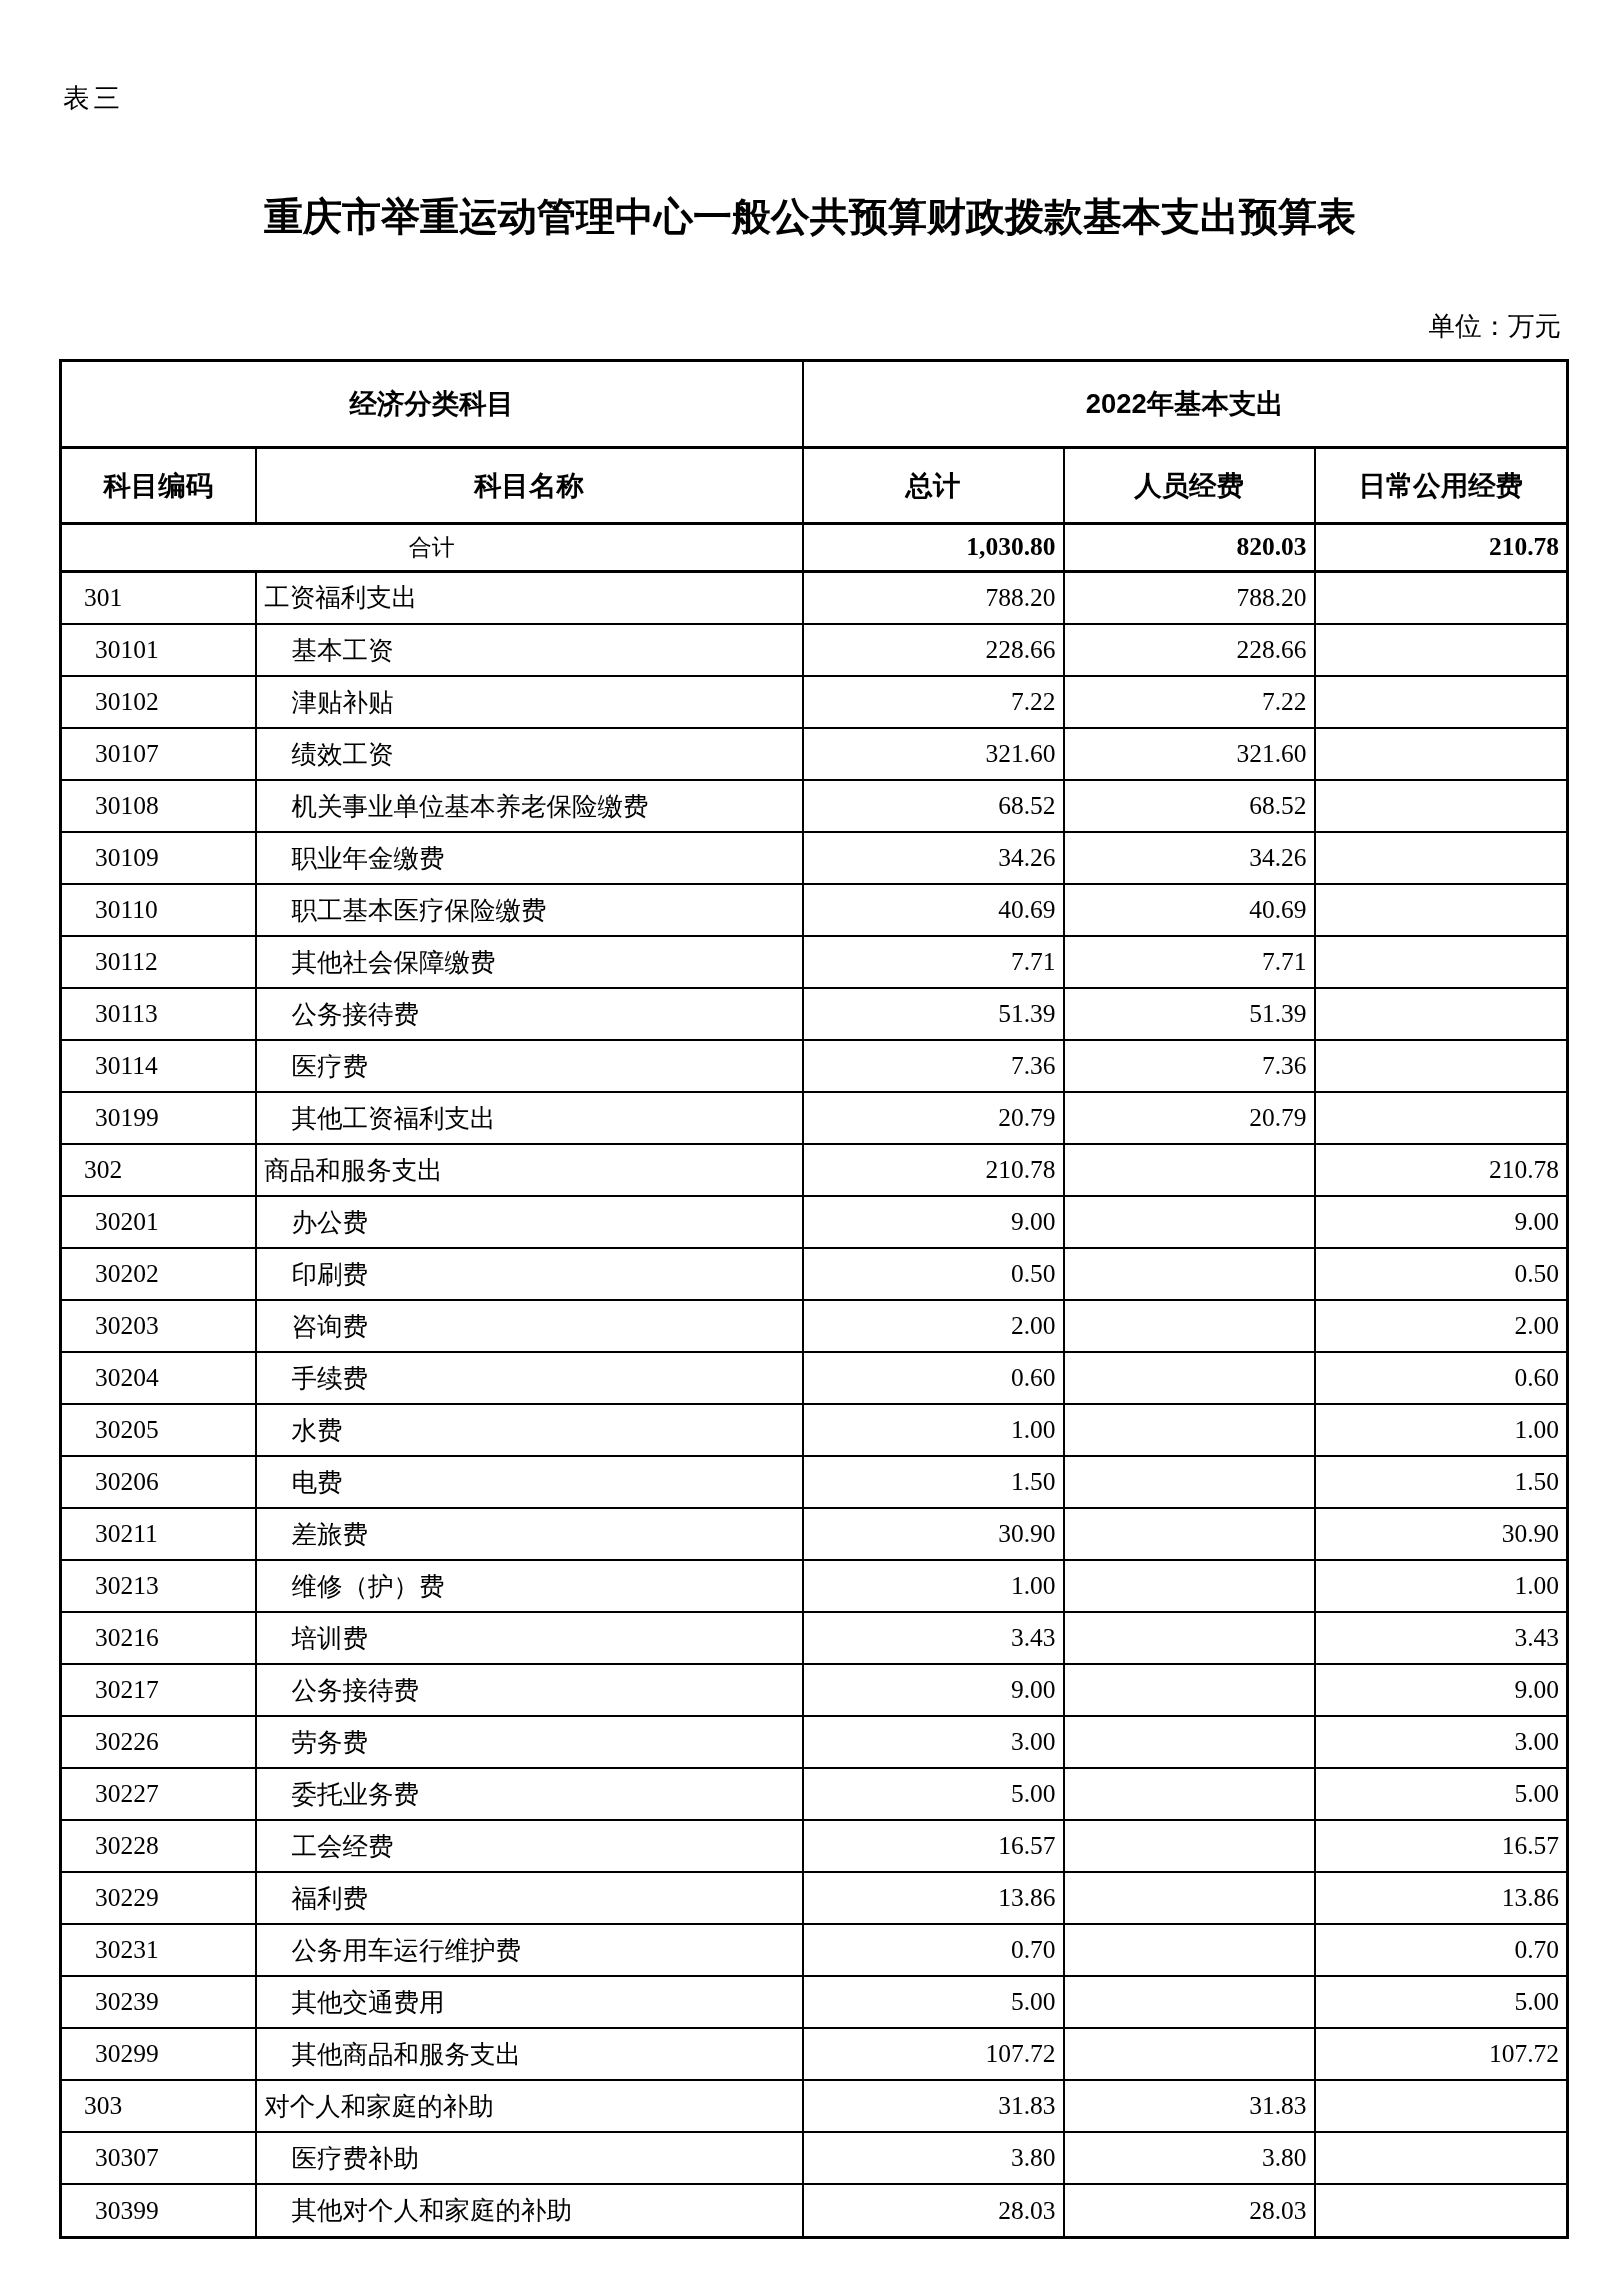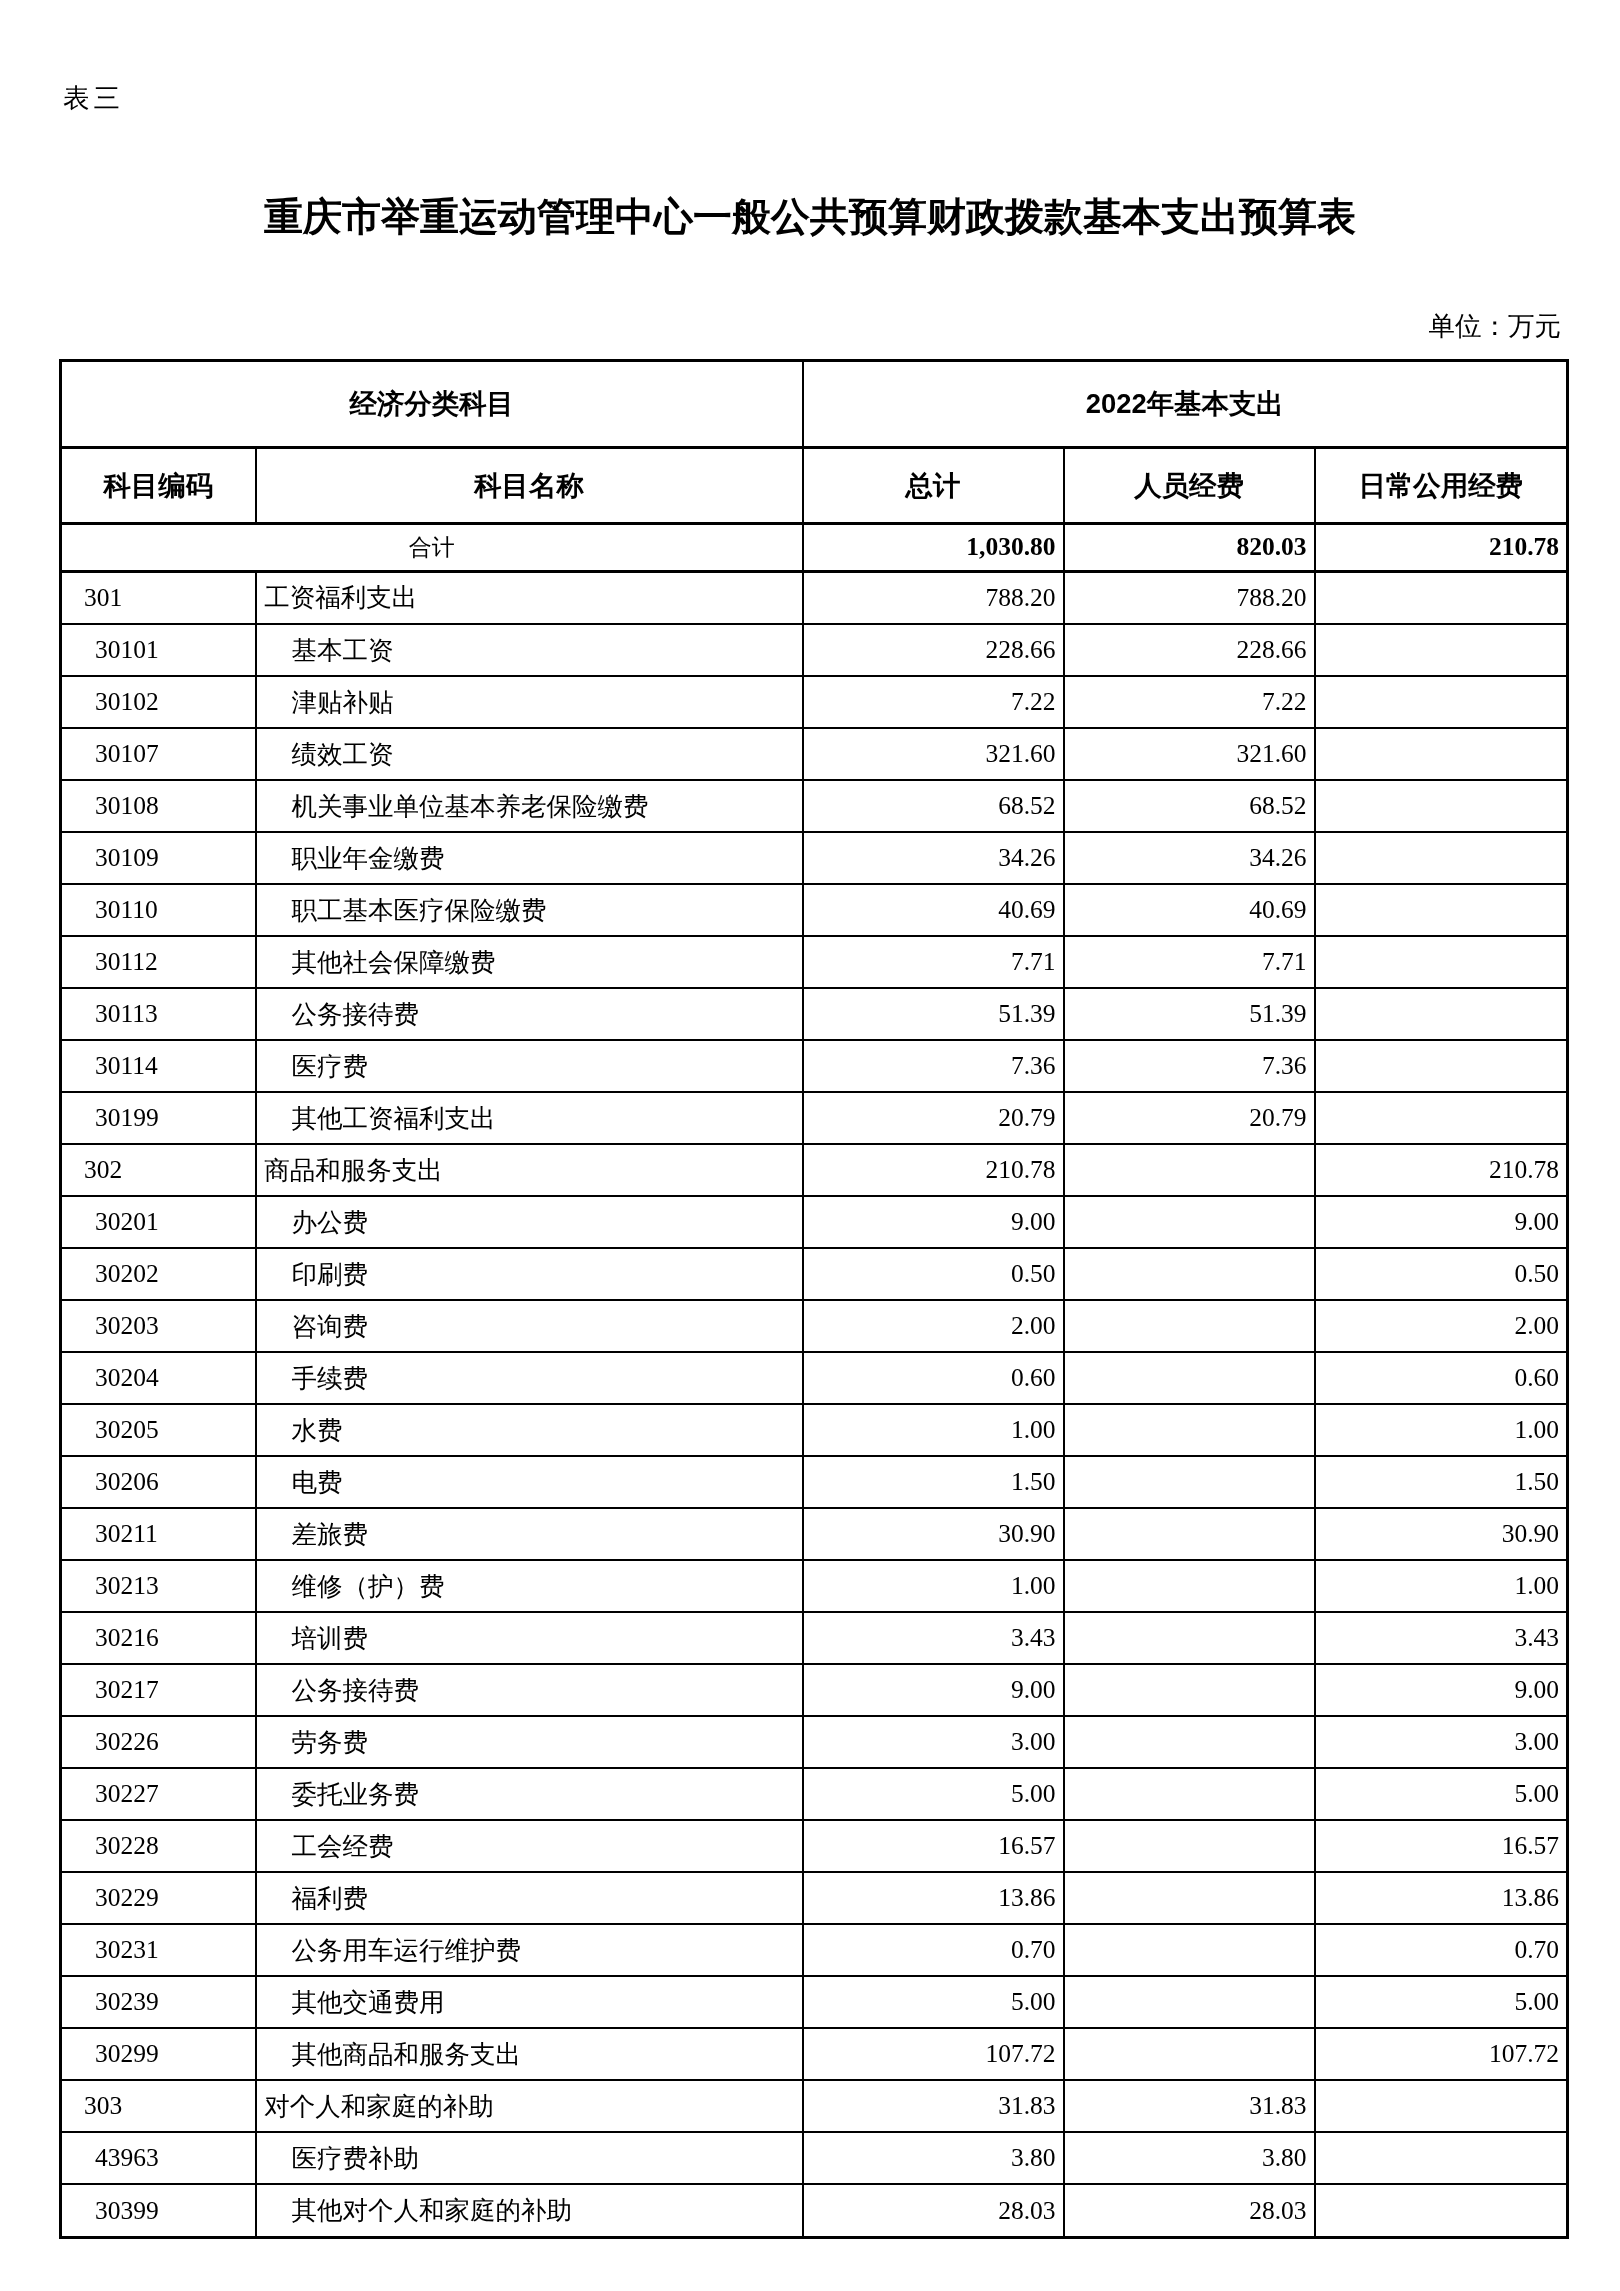--- a/index.html
+++ b/index.html
@@ -300,21 +300,21 @@
       <td class="num">107.72</td>
     </tr>
         <tr>
       <td class="code">303</td>
       <td class="name">对个人和家庭的补助</td>
       <td class="num">31.83</td>
       <td class="num">31.83</td>
       <td class="num"></td>
     </tr>
         <tr class="lv1">
-      <td class="code">43963</td>
+      <td class="code">30307</td>
       <td class="name">医疗费补助</td>
       <td class="num">3.80</td>
       <td class="num">3.80</td>
       <td class="num"></td>
     </tr>
         <tr class="lv1">
       <td class="code">30399</td>
       <td class="name">其他对个人和家庭的补助</td>
       <td class="num">28.03</td>
       <td class="num">28.03</td>

